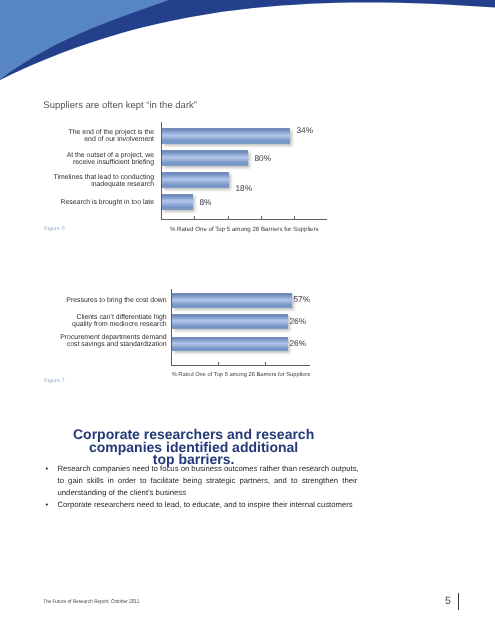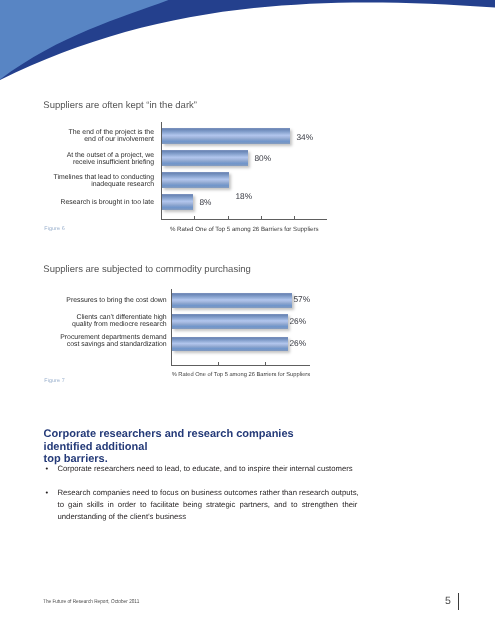--- a/index.html
+++ b/index.html
@@ -14,21 +14,21 @@
   .cat-label{position:absolute;text-align:right;font-size:6.9px;line-height:7.0px;color:#2a2a2a;white-space:pre-line;}
   .yaxis{position:absolute;background:#5e5e5e;width:1px;}
   .xaxis{position:absolute;background:#5e5e5e;height:1px;}
   .tick{position:absolute;background:#5e5e5e;width:1px;height:3.2px;}
   .bar{position:absolute;background:linear-gradient(to bottom,
         #9cb1d1 0%, #8499c4 1.2%, #6883b2 5.7%, #7d99c7 19.7%, #a3bae2 38.9%,
         #b2c6ee 45.2%, #a3b7de 58%, #8aa4ce 70.7%, #7196cb 83.4%, #7d98c1 96.2%, #93a7c4 100%);
       box-shadow:2px 2px 2.6px rgba(130,130,130,0.48);}
   .bar-val{position:absolute;font-size:8.3px;color:#34363f;white-space:nowrap;font-weight:400;}
 
-  .body-head{position:absolute;font-size:11px;font-weight:bold;color:#243a78;line-height:12.5px;white-space:pre-line;}
+  .body-head{position:absolute;font-size:14px;font-weight:bold;color:#243a78;line-height:12.5px;white-space:pre-line;text-align:center;}
   .bullets{position:absolute;}
   .bullet{position:relative;font-size:7.72px;color:#231f20;line-height:11.75px;padding-left:14.5px;}
   .bline{text-align:justify;text-align-last:justify;white-space:nowrap;}
   .bline.last{text-align:left;text-align-last:left;}
   .bullet::before{content:"\2022";position:absolute;left:2.5px;top:0;color:#231f20;font-size:7.5px;}
   .footer-text{position:absolute;font-size:5.6px;color:#4d4d4d;letter-spacing:0.03px;white-space:nowrap;transform:scaleX(0.835);transform-origin:left center;}
   .page-num{position:absolute;font-size:10.5px;color:#4a4a4a;}
   .page-rule{position:absolute;background:#3b3b3b;width:1.2px;}
 </style>
 </head>
@@ -57,30 +57,29 @@
     <div class="tick" style="left:194.4px;top:215.7px;"></div>
     <div class="tick" style="left:227.5px;top:215.7px;"></div>
     <div class="tick" style="left:260.6px;top:215.7px;"></div>
     <div class="tick" style="left:293.7px;top:215.7px;"></div>
 
     <div class="bar" style="left:162.3px;top:128.4px;width:127.5px;height:15.7px;"></div>
     <div class="bar" style="left:162.3px;top:150.3px;width:85.5px;height:15.7px;"></div>
     <div class="bar" style="left:162.3px;top:172.1px;width:66.6px;height:15.7px;"></div>
     <div class="bar" style="left:162.3px;top:194px;width:30.5px;height:15.7px;"></div>
 
-    <div class="bar-val" style="left:296.5px;top:132px;">34%</div>
+    <div class="bar-val" style="left:296.5px;top:125px;">34%</div>
     <div class="bar-val" style="left:254.5px;top:153.3px;">80%</div>
-    <div class="bar-val" style="left:235.5px;top:191px;">18%</div>
+    <div class="bar-val" style="left:235.5px;top:183px;">18%</div>
     <div class="bar-val" style="left:199.5px;top:197px;">8%</div>
 
     <div class="axis-title" style="left:161.3px;top:225.6px;width:166px;text-align:center;font-size:6.15px;">% Rated One of Top 5 among 26 Barriers for Suppliers</div>
     <div class="fig-cap" style="left:44.3px;top:226.2px;">Figure 6</div>
   </div>
 
-  <div class="sec-title" style="left:43.3px;top:263.8px;">Suppliers are subjected to commodity purchasing</div>
 
   <div class="chart" style="left:0;top:0;">
     <div class="cat-label" style="left:46px;top:297.1px;width:120.7px;">Pressures to bring the cost down</div>
     <div class="cat-label" style="left:46px;top:313.8px;width:120.7px;">Clients can’t differentiate high
 quality from mediocre research</div>
     <div class="cat-label" style="left:46px;top:334.2px;width:120.7px;">Procurement departments demand
 cost savings and standardization</div>
 
     <div class="yaxis" style="left:171.4px;top:288.6px;height:77px;"></div>
     <div class="xaxis" style="left:171.4px;top:365.1px;width:139px;"></div>
@@ -96,27 +95,27 @@
     <div class="bar-val" style="left:289.5px;top:337.8px;">26%</div>
 
     <div class="axis-title" style="left:171.4px;top:371.6px;width:139px;text-align:center;font-size:5.72px;">% Rated One of Top 5 among 26 Barriers for Suppliers</div>
     <div class="fig-cap" style="left:44.3px;top:378.3px;">Figure 7</div>
   </div>
 
   <div class="body-head" style="left:43.6px;top:428.3px;width:300px;">Corporate researchers and research companies identified additional
 top barriers.</div>
 
   <div class="bullets" style="left:43px;top:463.4px;width:314.3px;">
-    <div class="bullet" style="margin-bottom:12.3px;">
-      <div class="bline last">Corporate researchers need to lead, to educate, and to inspire their internal customers</div>
-    </div>
     <div class="bullet">
       <div class="bline">Research companies need to focus on business outcomes rather than research outputs,</div>
       <div class="bline">to gain skills in order to facilitate being strategic partners, and to strengthen their</div>
       <div class="bline last">understanding of the client’s business</div>
+    </div>
+    <div class="bullet" style="margin-bottom:12.3px;">
+      <div class="bline last">Corporate researchers need to lead, to educate, and to inspire their internal customers</div>
     </div>
   </div>
 
   <div class="footer-text" style="left:43.4px;top:598.6px;">The Future of Research Report, October 2011</div>
   <div class="page-num" style="left:445px;top:595.3px;">5</div>
   <div class="page-rule" style="left:458px;top:593.2px;height:16.6px;"></div>
 
 </div>
 
 </body></html>

